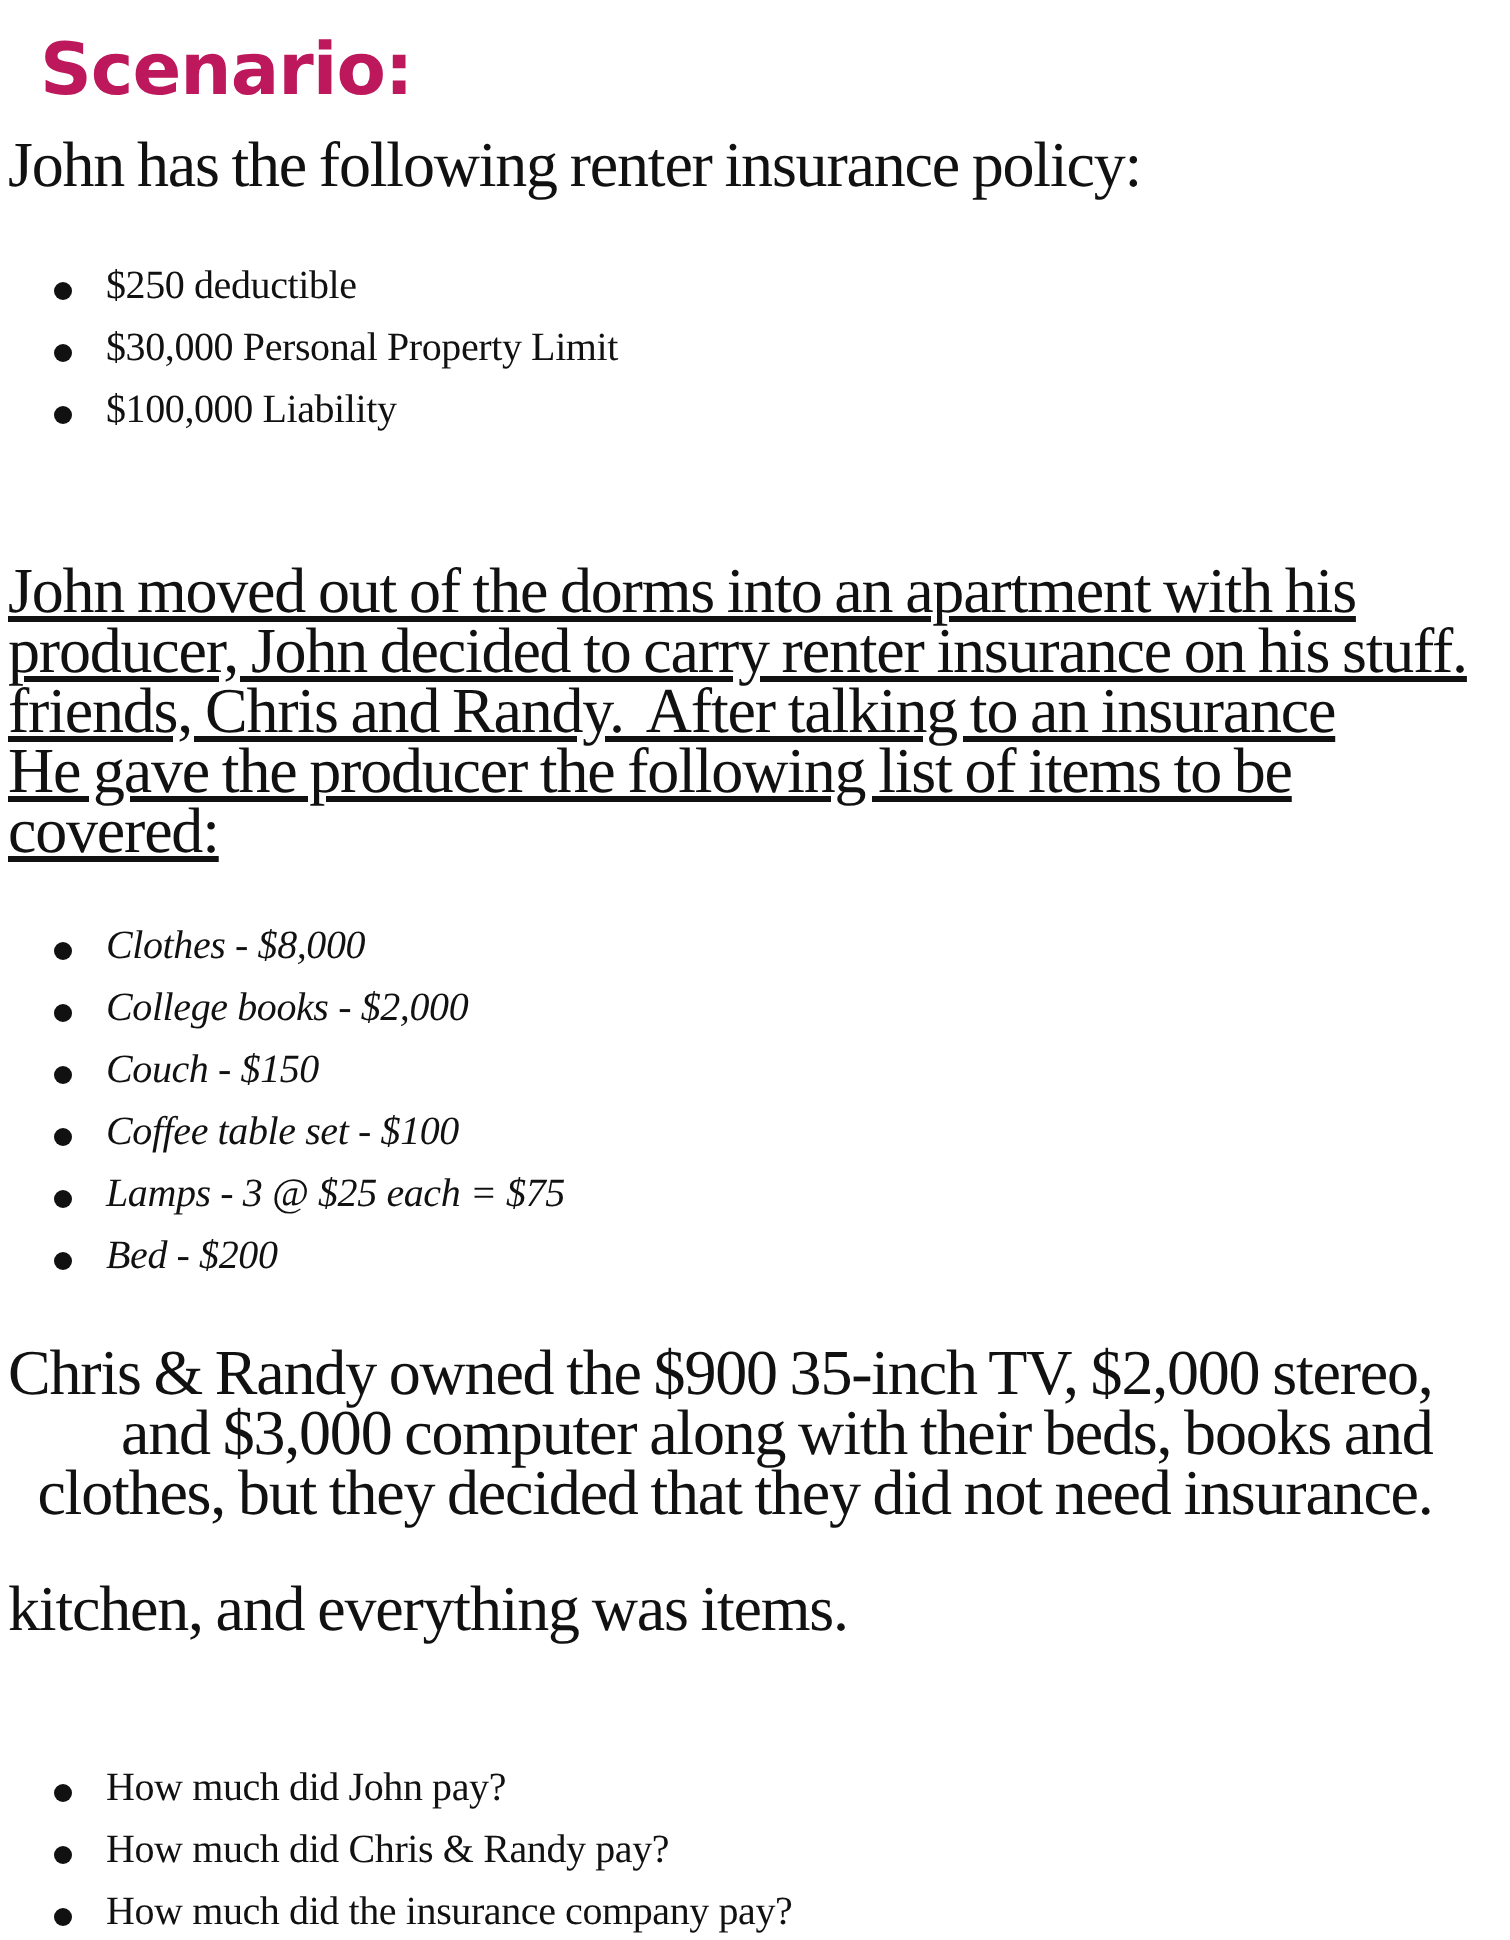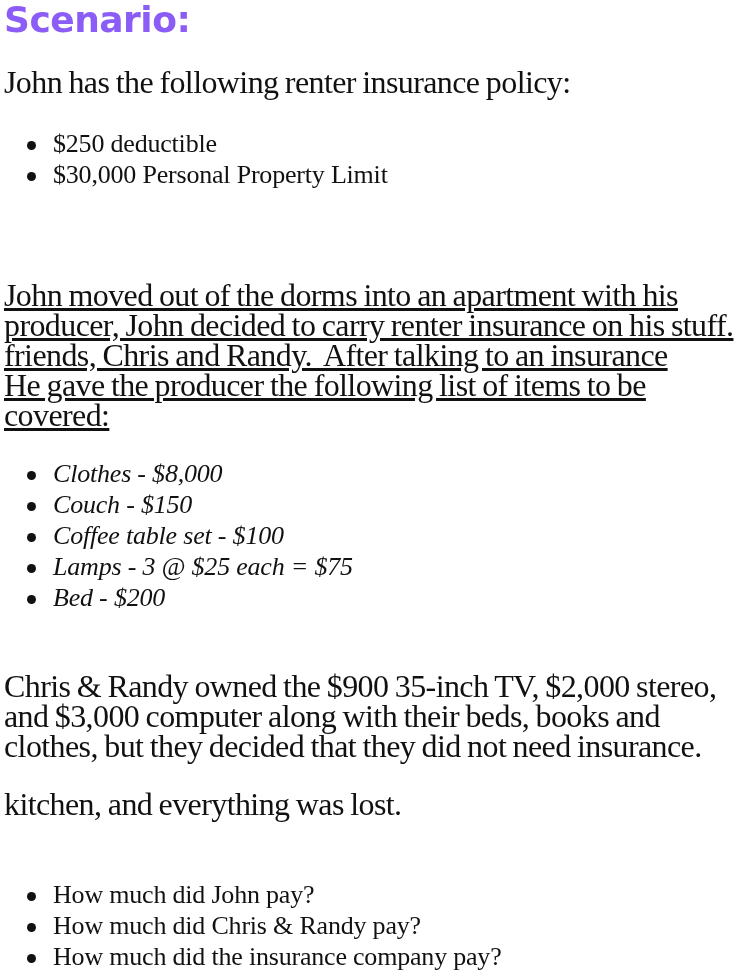--- a/index.html
+++ b/index.html
@@ -19,98 +19,100 @@
       position: absolute;
       left: 4px;
       top: 0;
       width: 751px;
     }
     .title {
       font-family: "DejaVu Sans", "Liberation Sans", sans-serif;
       font-weight: bold;
       font-size: 36px;
       line-height: 40px;
-      color: #8b5cf6;
-      margin: 0;
+      color: #be185d;
+      margin: 16px;
       letter-spacing: -0.5px;
     }
     .para {
       font-size: 32px;
       line-height: 30px;
       margin: 0;
       letter-spacing: -0.6px;
       word-spacing: -1px;
     }
     .list {
       list-style: none;
       margin: 0;
       padding: 0;
     }
     .list li {
       position: relative;
       padding-left: 49px;
-      font-size: 26px;
+      font-size: 20px;
       line-height: 31px;
       letter-spacing: -0.2px;
     }
     .bullet {
       position: absolute;
       left: 23px;
       top: 13px;
       width: 9px;
       height: 9px;
       border-radius: 50%;
       background: #111111;
     }
     #intro { position: absolute; top: 67px; left: 0; }
     #policy-list { position: absolute; top: 128px; left: 0; }
     #story { position: absolute; top: 280px; left: 0; text-decoration: underline; }
     #items-list { position: absolute; top: 458px; left: 0; font-style: italic; }
-    #roommates { position: absolute; top: 671px; left: 0; }
+    #roommates { position: absolute; top: 671px; left: 0; text-align: right; }
     #fire { position: absolute; top: 789px; left: 0; }
     #questions-list { position: absolute; top: 879px; left: 0; }
   </style>
 </head>
 <body>
 
 <div class="page">
 
   <h1 class="title">Scenario:</h1>
 
   <p id="intro" class="para">John has the following renter insurance policy:</p>
 
   <ul id="policy-list" class="list">
     <li><span class="bullet"></span><span>$250 deductible</span></li>
     <li><span class="bullet"></span><span>$30,000 Personal Property Limit</span></li>
+    <li><span class="bullet"></span><span>$100,000 Liability</span></li>
   </ul>
 
   <div id="story" class="para">
     <div>John moved out of the dorms into an apartment with his</div>
     <div>producer, John decided to carry renter insurance on his stuff.</div>
     <div style="white-space:pre">friends, Chris and Randy.  After talking to an insurance</div>
     <div>He gave the producer the following list of items to be</div>
     <div>covered:</div>
   </div>
 
   <ul id="items-list" class="list">
     <li><span class="bullet"></span><span>Clothes - $8,000</span></li>
+    <li><span class="bullet"></span><span>College books - $2,000</span></li>
     <li><span class="bullet"></span><span>Couch - $150</span></li>
     <li><span class="bullet"></span><span>Coffee table set - $100</span></li>
     <li><span class="bullet"></span><span>Lamps - 3 @ $25 each = $75</span></li>
     <li><span class="bullet"></span><span>Bed - $200</span></li>
   </ul>
 
   <div id="roommates" class="para">
     <div>Chris &amp; Randy owned the $900 35-inch TV, $2,000 stereo,</div>
     <div>and $3,000 computer along with their beds, books and</div>
     <div>clothes, but they decided that they did not need insurance.</div>
   </div>
 
   <div id="fire" class="para">
-    <div>kitchen, and everything was lost.</div>
+    <div>kitchen, and everything was items.</div>
   </div>
 
   <ul id="questions-list" class="list">
     <li><span class="bullet"></span><span>How much did John pay?</span></li>
     <li><span class="bullet"></span><span>How much did Chris &amp; Randy pay?</span></li>
     <li><span class="bullet"></span><span>How much did the insurance company pay?</span></li>
   </ul>
 
 </div>
 

